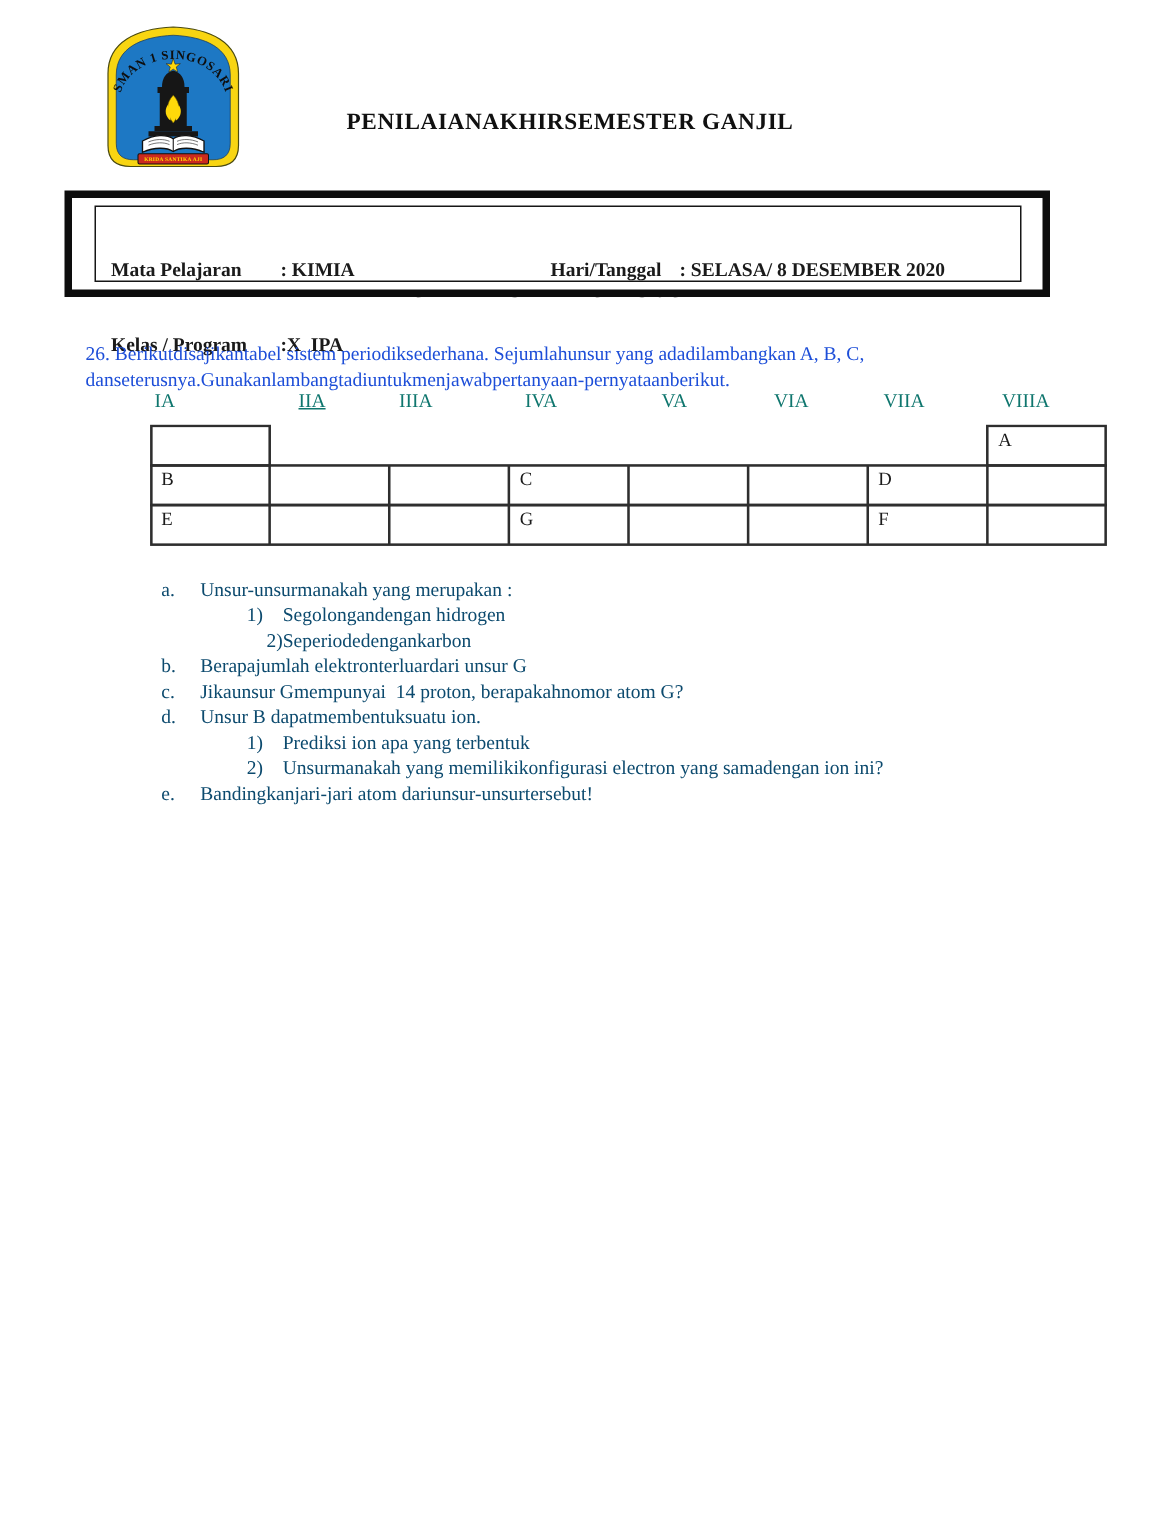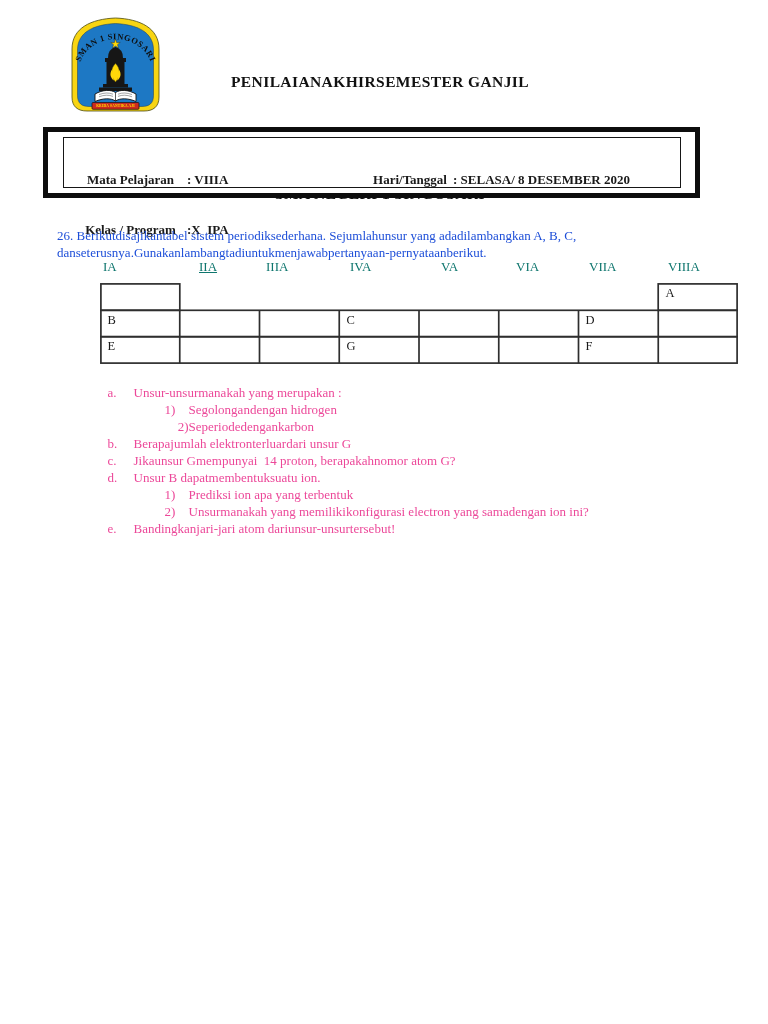--- a/index.html
+++ b/index.html
@@ -11,37 +11,37 @@
   .abs{position:absolute;}
   
   .title-block{
     left:180px;top:36px;width:400px;text-align:center;
     font-weight:bold;font-size:15.5px;line-height:18.6px;letter-spacing:.4px;
     color:#111;white-space:pre;
   }
   
   .info-outer{
     left:43px;top:127px;width:657px;height:71px;
-    border:5px solid #0d0d0d;box-sizing:border-box;background:#fff;text-align:center;
+    border:5px solid #0d0d0d;box-sizing:border-box;background:#fff;
   }
   .info-inner{
     position:absolute;left:15px;top:5px;width:618px;height:51px;
     border:1.6px solid #161616;box-sizing:border-box;
   }
   .info-col{position:absolute;top:1px;font-size:13px;font-weight:bold;line-height:16.5px;white-space:pre;}
   .info-col.left{left:10px;}
   .info-col.right{left:303px;}
   .info-row{display:flex;}
   .info-row .lbl{display:inline-block;}
   .info-col.left .lbl{width:113px;}
   .info-col.right .lbl{width:86px;}
   
   .q-line{font-size:13px;line-height:17px;white-space:pre;color:#1d4ed8;}
   .group-label{position:absolute;top:259px;font-size:13px;color:#0f766e;}
-  .sub-line{position:absolute;font-size:13px;line-height:17px;white-space:pre;color:#ec4899;}
+  .sub-line{position:absolute;font-size:13px;line-height:17px;white-space:pre;color:#0c4a6e;}
   .sub-line .marker{display:inline-block;}
   .sub-line.lvl1{left:101px;}
   .sub-line.lvl1 .marker{width:26px;}
   .sub-line.lvl2{left:158px;}
   .sub-line.lvl2 .marker{width:24px;}
   svg text{font-family:"Liberation Serif","DejaVu Serif",serif;}
 </style>
 </head>
 <body>
 
@@ -82,21 +82,21 @@
 <div class="abs title-block">
   <div>PENILAIANAKHIRSEMESTER GANJIL</div>
   <div>TAHUN PELAJARAN 2020/2021</div>
   <div>SMA NEGERI 1 SINGOSARI</div>
 </div>
 
 <div class="abs info-outer">
   <div class="info-inner">
     <div class="info-col left">
       <div class="info-row">
-        <span class="lbl">Mata Pelajaran</span><span>: VIIIA</span>
+        <span class="lbl">Mata Pelajaran</span><span>: KIMIA</span>
       </div>
       <div class="info-row">
         <span class="lbl">Kelas / Program</span><span>:X  IPA</span>
       </div>
     </div>
     <div class="info-col right">
       <div class="info-row">
         <span class="lbl">Hari/Tanggal</span><span>: SELASA/ 8 DESEMBER 2020</span>
       </div>
     </div>

